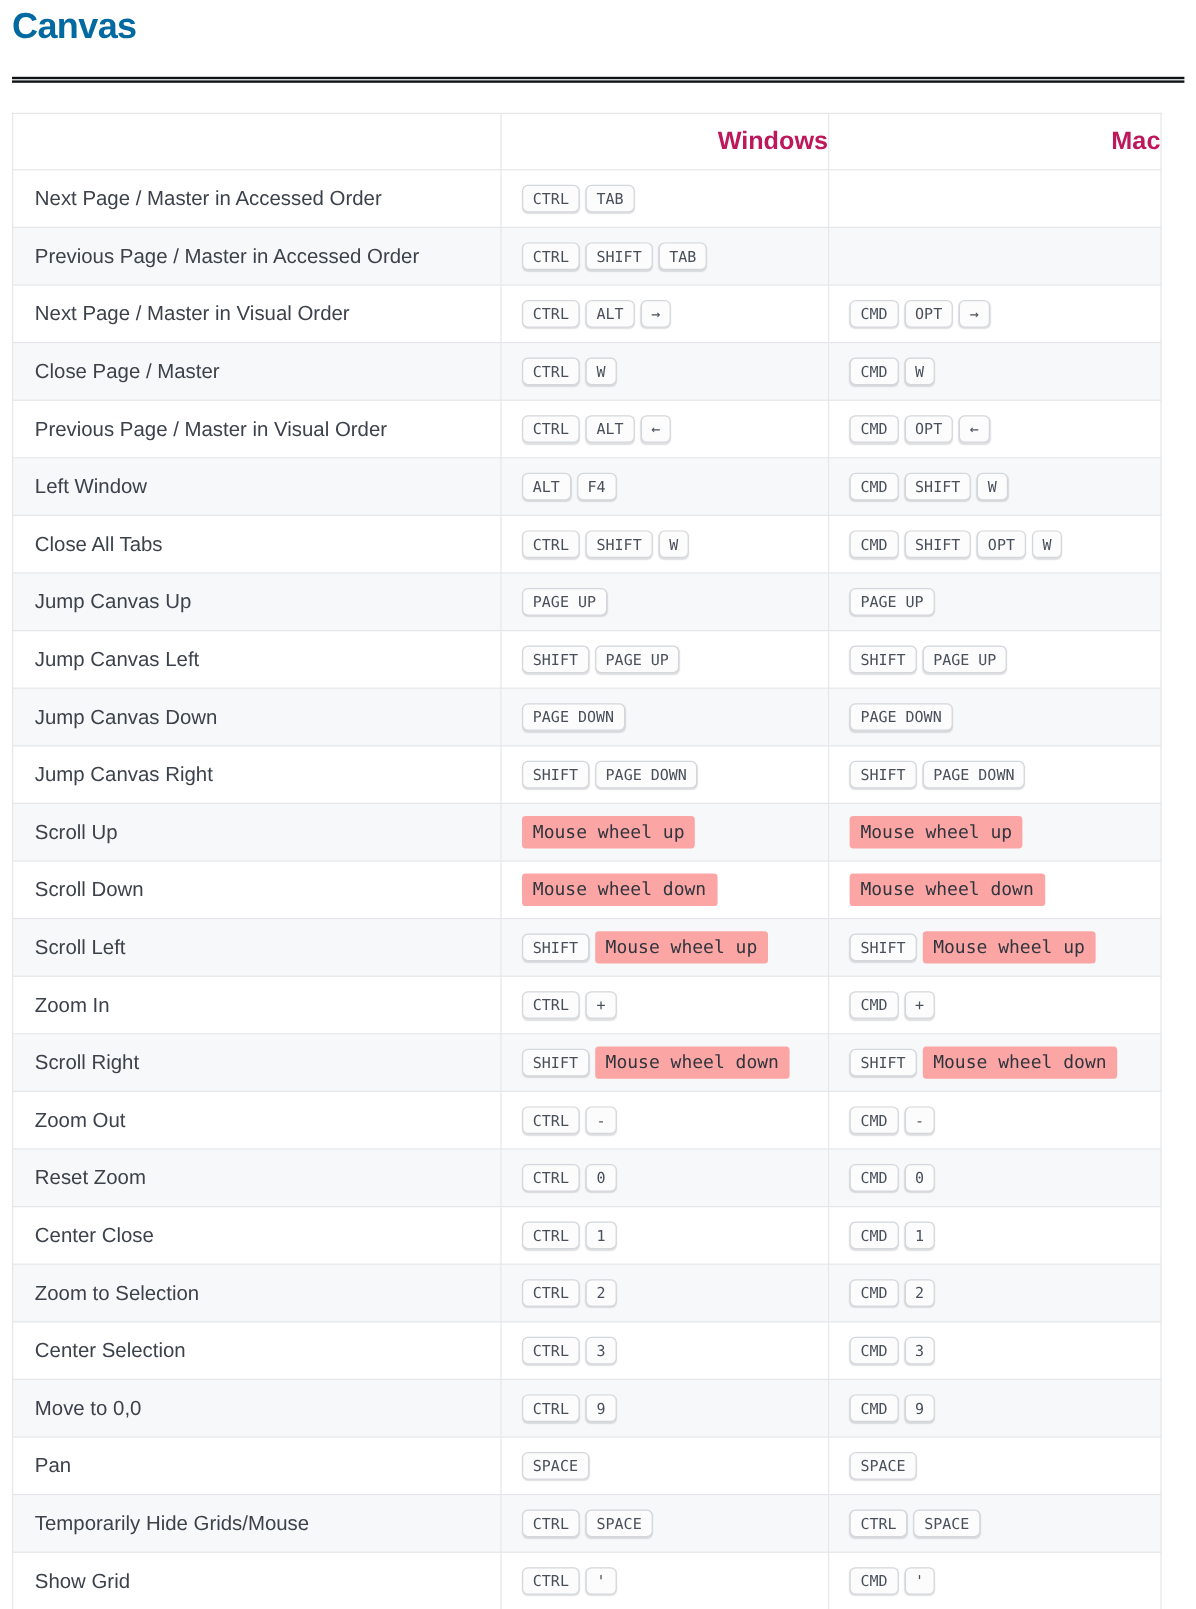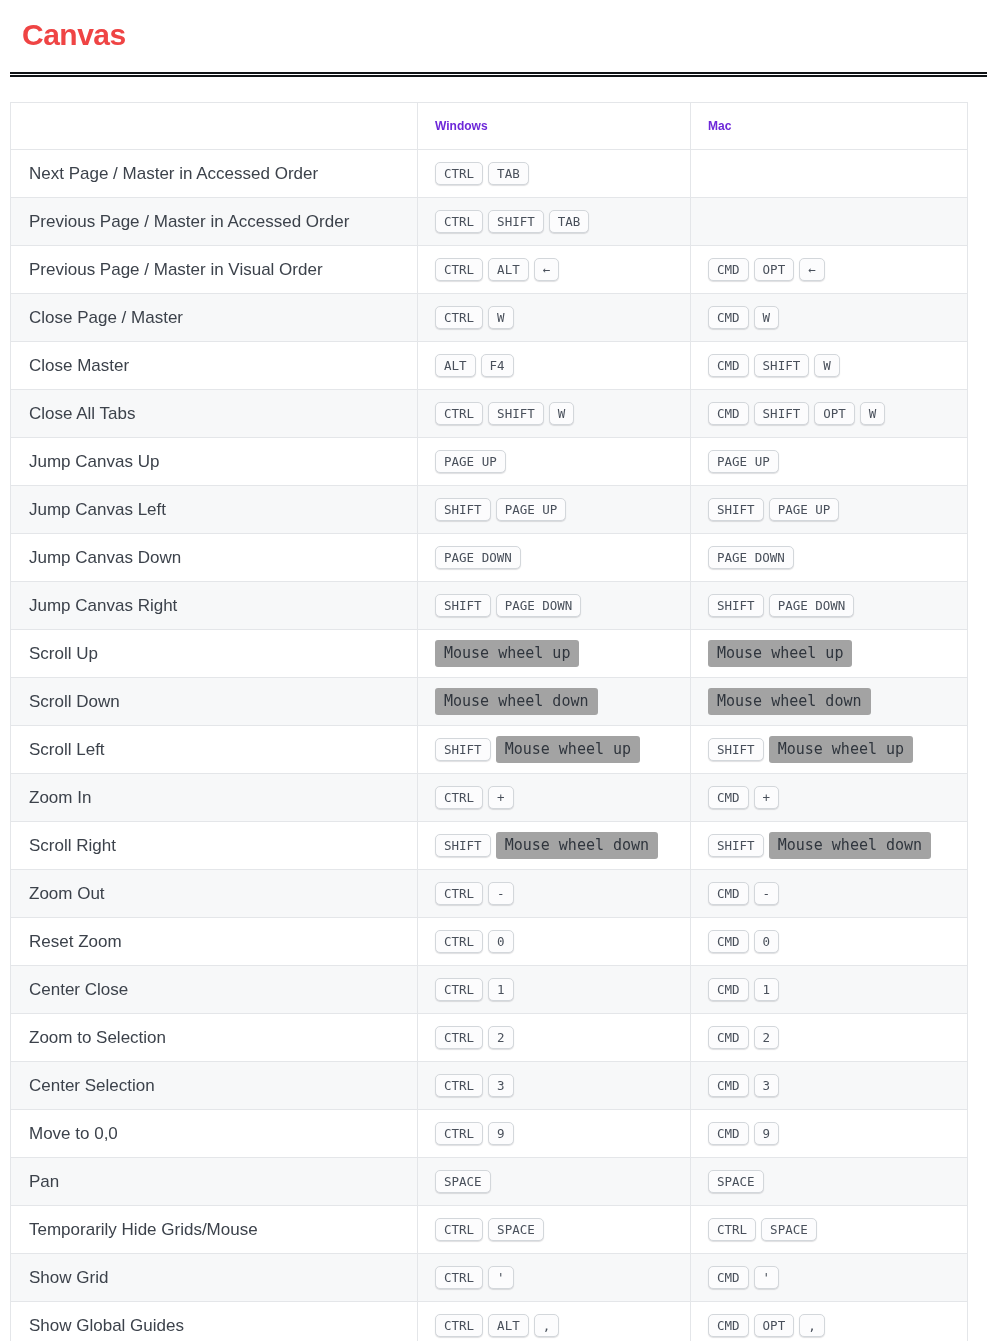--- a/index.html
+++ b/index.html
@@ -7,49 +7,49 @@
     padding: 0;
     background: #ffffff;
     font-family: "Liberation Sans", "DejaVu Sans", sans-serif;
   }
   .page {
     width: 997px;
     box-sizing: border-box;
     padding: 0 10px;
   }
   h1.page-title {
-    margin: 12px;
-    padding: 6px 0 8px 0;
+    margin: 0;
+    padding: 6px 0 24px 0;
     font-size: 30px;
     font-weight: 800;
     letter-spacing: -0.5px;
-    color: #ef4444;
+    color: #0369a1;
   }
   .title-rule {
     height: 0;
     border-bottom: 5px double #101316;
     margin: 0 0 25px 0;
   }
   table.shortcuts {
     border-collapse: collapse;
     width: 957px;
     table-layout: fixed;
   }
   table.shortcuts th, table.shortcuts td {
     border: 1px solid #e4e6e9;
   }
   table.shortcuts col.c-action { width: 407px; }
   table.shortcuts col.c-win    { width: 273px; }
   table.shortcuts col.c-mac    { width: 277px; }
   thead th {
     height: 46px;
-    text-align: left;
-    font-size: 12px;
+    text-align: right;
+    font-size: 21px;
     font-weight: 700;
-    color: #6d28d9;
+    color: #be185d;
     padding: 0 0 0 17px;
     background: #ffffff;
   }
   tbody td {
     height: 45px;
     vertical-align: middle;
   }
   tbody tr:nth-child(even) { background: #f7f8f9; }
   td.action-cell {
     font-size: 17px;
@@ -73,21 +73,21 @@
     margin-right: 5px;
     box-shadow: 0 1px 1px rgba(25,30,40,0.14);
     vertical-align: middle;
   }
   .badge {
     display: inline-block;
     font-family: "DejaVu Sans Mono", "Liberation Mono", monospace;
     font-size: 15px;
     line-height: 1.3;
     color: #2f353d;
-    background: #a3a3a3;
+    background: #fca5a5;
     border-radius: 3px;
     padding: 4px 9px;
     margin-right: 5px;
     vertical-align: middle;
   }
 </style>
 </head>
 <body>
 
 <div class="page">
@@ -112,31 +112,36 @@
           <td class="action-cell">Next Page / Master in Accessed Order</td>
           <td class="keys-cell"><span class="kbd">CTRL</span><span class="kbd">TAB</span></td>
           <td class="keys-cell"></td>
         </tr>
         <tr>
           <td class="action-cell">Previous Page / Master in Accessed Order</td>
           <td class="keys-cell"><span class="kbd">CTRL</span><span class="kbd">SHIFT</span><span class="kbd">TAB</span></td>
           <td class="keys-cell"></td>
         </tr>
         <tr>
+          <td class="action-cell">Next Page / Master in Visual Order</td>
+          <td class="keys-cell"><span class="kbd">CTRL</span><span class="kbd">ALT</span><span class="kbd">→</span></td>
+          <td class="keys-cell"><span class="kbd">CMD</span><span class="kbd">OPT</span><span class="kbd">→</span></td>
+        </tr>
+        <tr>
+          <td class="action-cell">Close Page / Master</td>
+          <td class="keys-cell"><span class="kbd">CTRL</span><span class="kbd">W</span></td>
+          <td class="keys-cell"><span class="kbd">CMD</span><span class="kbd">W</span></td>
+        </tr>
+        <tr>
           <td class="action-cell">Previous Page / Master in Visual Order</td>
           <td class="keys-cell"><span class="kbd">CTRL</span><span class="kbd">ALT</span><span class="kbd">←</span></td>
           <td class="keys-cell"><span class="kbd">CMD</span><span class="kbd">OPT</span><span class="kbd">←</span></td>
         </tr>
         <tr>
-          <td class="action-cell">Close Page / Master</td>
-          <td class="keys-cell"><span class="kbd">CTRL</span><span class="kbd">W</span></td>
-          <td class="keys-cell"><span class="kbd">CMD</span><span class="kbd">W</span></td>
-        </tr>
-        <tr>
-          <td class="action-cell">Close Master</td>
+          <td class="action-cell">Left Window</td>
           <td class="keys-cell"><span class="kbd">ALT</span><span class="kbd">F4</span></td>
           <td class="keys-cell"><span class="kbd">CMD</span><span class="kbd">SHIFT</span><span class="kbd">W</span></td>
         </tr>
         <tr>
           <td class="action-cell">Close All Tabs</td>
           <td class="keys-cell"><span class="kbd">CTRL</span><span class="kbd">SHIFT</span><span class="kbd">W</span></td>
           <td class="keys-cell"><span class="kbd">CMD</span><span class="kbd">SHIFT</span><span class="kbd">OPT</span><span class="kbd">W</span></td>
         </tr>
         <tr>
           <td class="action-cell">Jump Canvas Up</td>

